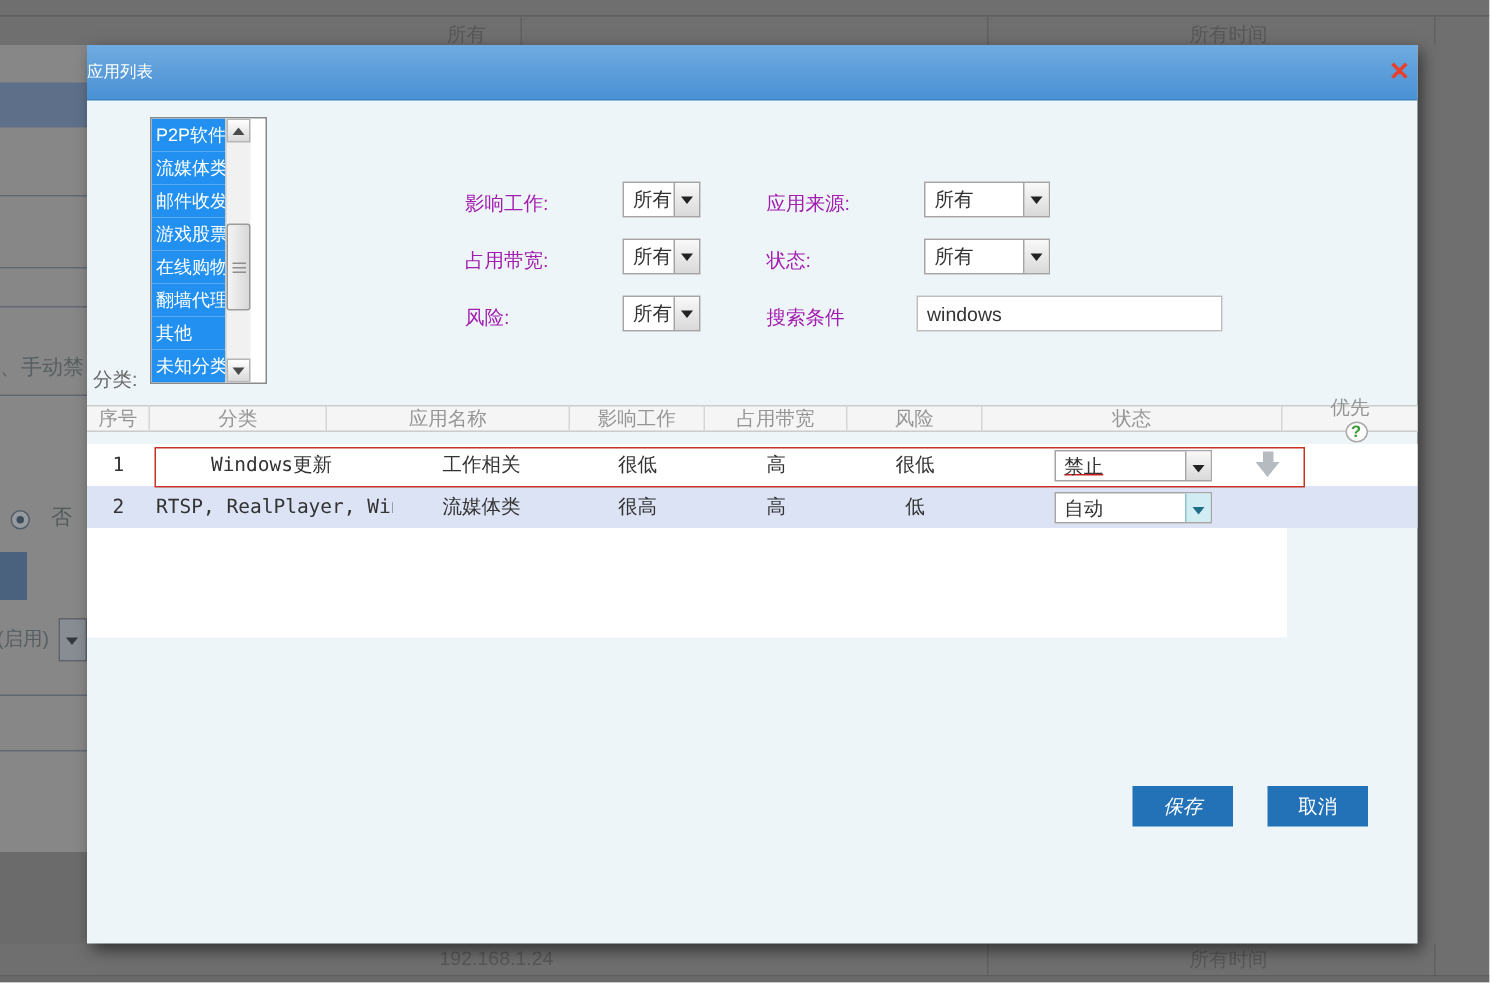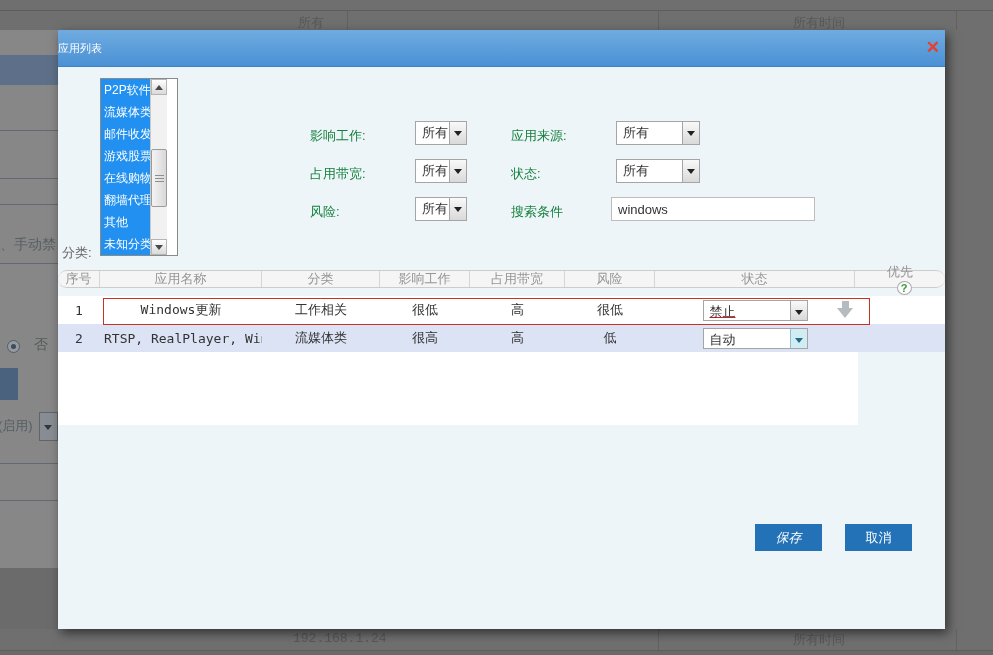--- a/index.html
+++ b/index.html
@@ -39,29 +39,29 @@
   #list-scroll { width:17px; height:100%; background:#f1f1f1; border-left:1px solid #c9c9c9; position:relative; }
   .scr-btn { position:absolute; left:0; width:16px; height:16px; background:linear-gradient(#ffffff,#d9d9d9); border:1px solid #b5b5b5; }
   .scr-btn .tri-up { position:absolute; left:3px; top:5px; width:0; height:0; border-left:4px solid transparent; border-right:4px solid transparent; border-bottom:5px solid #4a4a4a; }
   .scr-btn .tri-dn { position:absolute; left:3px; top:5px; width:0; height:0; border-left:4px solid transparent; border-right:4px solid transparent; border-top:5px solid #4a4a4a; }
   #scr-thumb { position:absolute; left:0; top:70px; width:16px; height:58px; background:linear-gradient(90deg,#f4f4f4,#d8d8d8); border:1px solid #9b9b9b; border-radius:2px; }
   #scr-thumb .grip { position:absolute; left:3px; width:9px; height:1px; background:#8e8e8e; }
 
   #cat-label { position:absolute; left:4px; top:214px; font-size:13px; color:#666666; }
 
   
-  .f-label { position:absolute; font-size:13px; color:#15803d; white-space:nowrap; }
+  .f-label { position:absolute; font-size:13px; color:#a21caf; white-space:nowrap; }
   .sel { position:absolute; height:24px; background:#ffffff; border:1px solid #a5a5a5; display:flex; align-items:stretch; cursor:pointer; }
   .sel-text { flex:1; font-size:13px; color:#333333; line-height:22px; padding-left:6px; overflow:hidden; white-space:nowrap; }
   .sel-btn { width:17px; background:linear-gradient(#f9f9f9,#d9d9d9); border-left:1px solid #a5a5a5; position:relative; }
   .sel-btn .tri { position:absolute; left:4px; top:9px; width:0; height:0; border-left:4px solid transparent; border-right:4px solid transparent; border-top:5px solid #222222; }
   #search-input { position:absolute; left:553px; top:167px; width:204px; height:24px; border:1px solid #bdbdbd; background:#ffffff; font-size:13px; color:#333333; padding-left:6px; font-family:"Liberation Sans", sans-serif; }
 
   
-  #thead { position:absolute; left:0; top:240px; width:887px; height:18px; background:#f5f5f5; border-top:1px solid #cccccc; border-bottom:1px solid #cccccc; display:flex;border-radius:11px; }
+  #thead { position:absolute; left:0; top:240px; width:887px; height:18px; background:#f5f5f5; border-top:1px solid #cccccc; border-bottom:1px solid #cccccc; display:flex; }
   .hcell { height:100%; display:flex; align-items:center; justify-content:center; font-size:13px; color:#959595; border-right:1px solid #d5d5d5; }
   .hcell:last-child { border-right:none; }
   .c0{width:42px;} .c1{width:162px;} .c2{width:118px;} .c3{width:90px;} .c4{width:95px;} .c5{width:90px;} .c6{width:200px;} .c7{width:90px;flex-direction:column;}
   .trow { position:absolute; left:0; width:887px; height:28px; display:flex; }
   #row1 { top:266px; background:#ffffff; }
   #row2 { top:294px; background:#dce3f5; }
   .cell { height:100%; display:flex; align-items:center; justify-content:center; font-size:13px; color:#333333; font-family:"DejaVu Serif", serif; overflow:hidden; }
   .cell.mono { font-family:"DejaVu Sans Mono", monospace; }
   .cell.left { justify-content:flex-start; padding-left:4px; white-space:nowrap; }
   #red-box { position:absolute; left:45px; top:268px; width:767px; height:27px; border:1px solid #c63326; pointer-events:none; z-index:5; }
@@ -102,21 +102,21 @@
   <div class="abs bg-no bg-text">否</div>
   <div class="abs bg-bluesq"></div>
   <div class="abs bg-dd-text">(启用)</div>
   <div class="abs bg-dd-btn">
       <span class="tri"></span>
     </div>
   <div class="abs bg-left-line" style="top:463px;"></div>
   <div class="abs bg-left-line" style="top:500px;"></div>
   <div class="abs bg-dark-low"></div>
 
-  <div class="abs bg-text" style="left:293px;top:631px;font-family:Liberation Mono, monospace;text-align:right;">192.168.1.24</div>
+  <div class="abs bg-text" style="left:293px;top:631px;font-family:Liberation Sans, sans-serif;text-align:right;">192.168.1.24</div>
   <div class="abs bg-text" style="left:793px;top:631px;">所有时间</div>
   <div class="abs bg-vline" style="left:658px;top:629px;height:21px;"></div>
   <div class="abs bg-vline" style="left:956px;top:629px;height:21px;"></div>
   <div class="abs bg-hline" style="left:0;top:650px;width:993px;"></div>
   <div class="abs bg-bottom-band"></div>
 
   <div id="dialog">
     <div id="titlebar">
       <span id="title">应用列表</span>
       <span id="close">✕</span>
@@ -184,22 +184,22 @@
       <span class="sel-text">所有</span>
       <span class="sel-btn">
           <span class="tri"></span>
         </span>
     </div>
     <span class="f-label" style="left:453px;top:173px;">搜索条件</span>
     <input id="search-input" value="windows" style="">
 
     <div id="thead">
       <div class="hcell c0">序号</div>
+      <div class="hcell c2">分类</div>
       <div class="hcell c1">应用名称</div>
-      <div class="hcell c2">分类</div>
       <div class="hcell c3">影响工作</div>
       <div class="hcell c4">占用带宽</div>
       <div class="hcell c5">风险</div>
       <div class="hcell c6">状态</div>
       <div class="hcell c7">
         <span>优先</span>
         <span id="help-icon">?</span>
       </div>
     </div>
 

